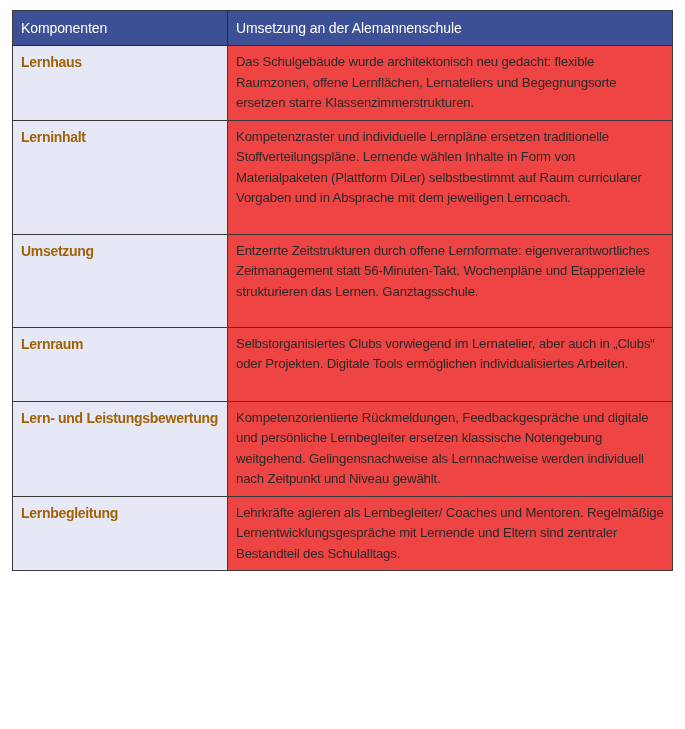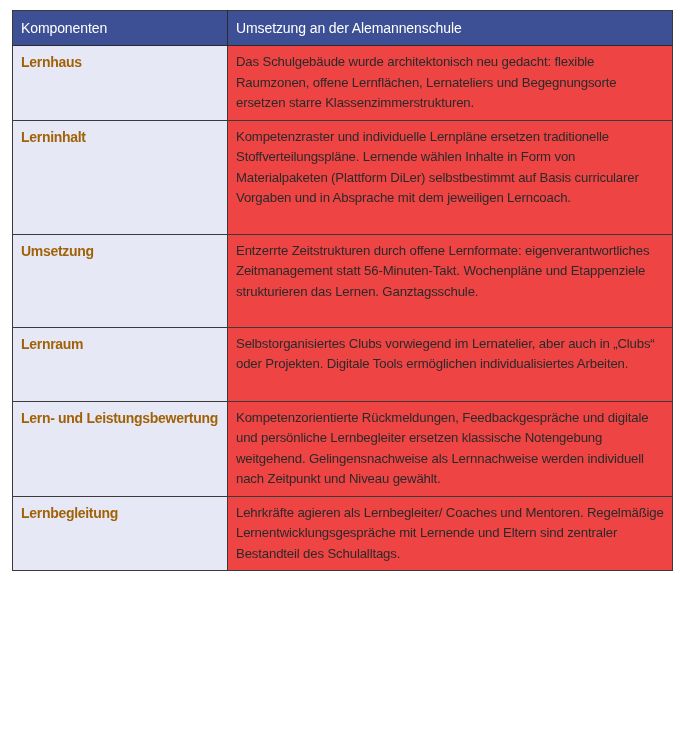--- a/index.html
+++ b/index.html
@@ -74,21 +74,21 @@
       <th>Umsetzung an der Alemannenschule</th>
     </tr>
   </thead>
   <tbody>
     <tr style="height:74px">
       <td class="comp">Lernhaus</td>
       <td class="desc">Das Schulgebäude wurde architektonisch neu gedacht: flexible Raumzonen, offene Lernflächen, Lernateliers und Begegnungsorte ersetzen starre Klassenzimmerstrukturen.</td>
     </tr>
     <tr style="height:114px">
       <td class="comp">Lerninhalt</td>
-      <td class="desc">Kompetenzraster und individuelle Lernpläne ersetzen traditionelle Stoffverteilungspläne. Lernende wählen Inhalte in Form von Materialpaketen (Plattform DiLer) selbstbestimmt auf Basis curricularer Vorgaben und in Absprache mit dem jeweiligen Lerncoach.</td>
+      <td class="desc">Kompetenzraster und individuelle Lernpläne ersetzen traditionelle Stoffverteilungspläne. Lernende wählen Inhalte in Form von Materialpaketen (Plattform DiLer) selbstbestimmt auf Raum curricularer Vorgaben und in Absprache mit dem jeweiligen Lerncoach.</td>
     </tr>
     <tr style="height:93px">
       <td class="comp">Umsetzung</td>
       <td class="desc">Entzerrte Zeitstrukturen durch offene Lernformate: eigenverantwortliches Zeitmanagement statt 56-Minuten-Takt. Wochenpläne und Etappenziele strukturieren das Lernen. Ganztagsschule.</td>
     </tr>
     <tr style="height:74px">
       <td class="comp">Lernraum</td>
       <td class="desc">Selbstorganisiertes Clubs vorwiegend im Lernatelier, aber auch in „Clubs“ oder Projekten. Digitale Tools ermöglichen individualisiertes Arbeiten.</td>
     </tr>
     <tr style="height:93px">

